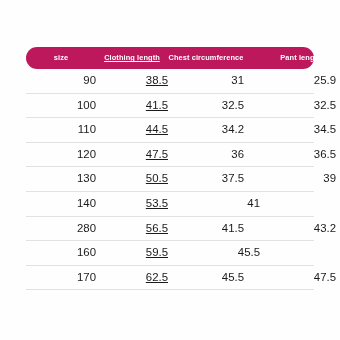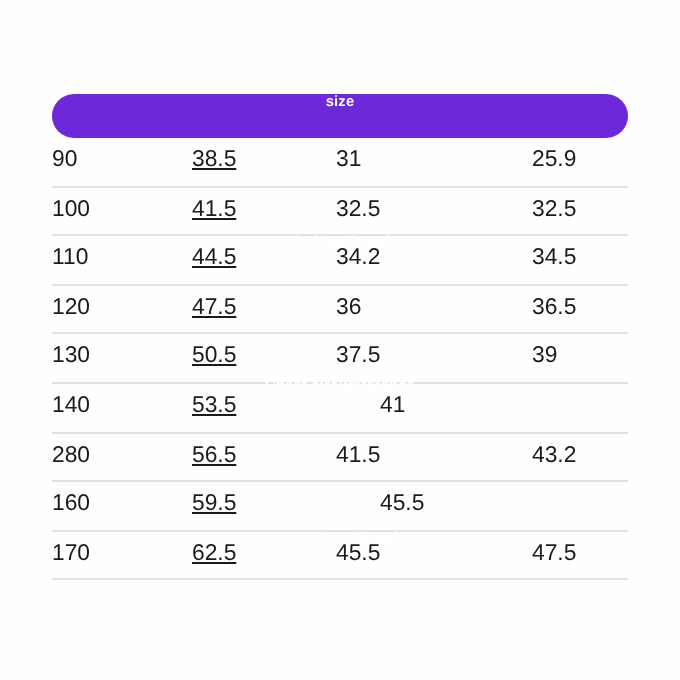--- a/index.html
+++ b/index.html
@@ -27,24 +27,23 @@
     left: 26px;
     top: 47px;
     width: 288px;
   }
 
   
   .table-header {
     display: flex;
     align-items: center;
     height: 22px;
-    background: #6d28d9;
+    background: #be185d;
     border-radius: 11px;
     box-sizing: border-box;
-    flex-direction: column;
   }
   .table-header .cell {
     color: #ffffff;
     font-size: 7.4px;
     font-weight: bold;
     text-align: center;
     letter-spacing: 0.1px;
     line-height: 1;
     white-space: nowrap;
     overflow: hidden;
@@ -57,21 +56,21 @@
   .table-row {
     display: flex;
     align-items: center;
     height: 24.6px;
     border-bottom: 1px solid #e2e2e2;
     box-sizing: border-box;
   }
   .table-row .cell {
     color: #1b1b1b;
     font-size: 11.4px;
-    text-align: left;
+    text-align: right;
     line-height: 1;
     white-space: nowrap;
   }
   .table-row .cell.size-cell {
     font-size: 11.4px;
   }
 
   
   .col-size   { width: 70px; flex: 0 0 70px; }
   .col-cloth  { width: 72px; flex: 0 0 72px; text-decoration: underline; }

